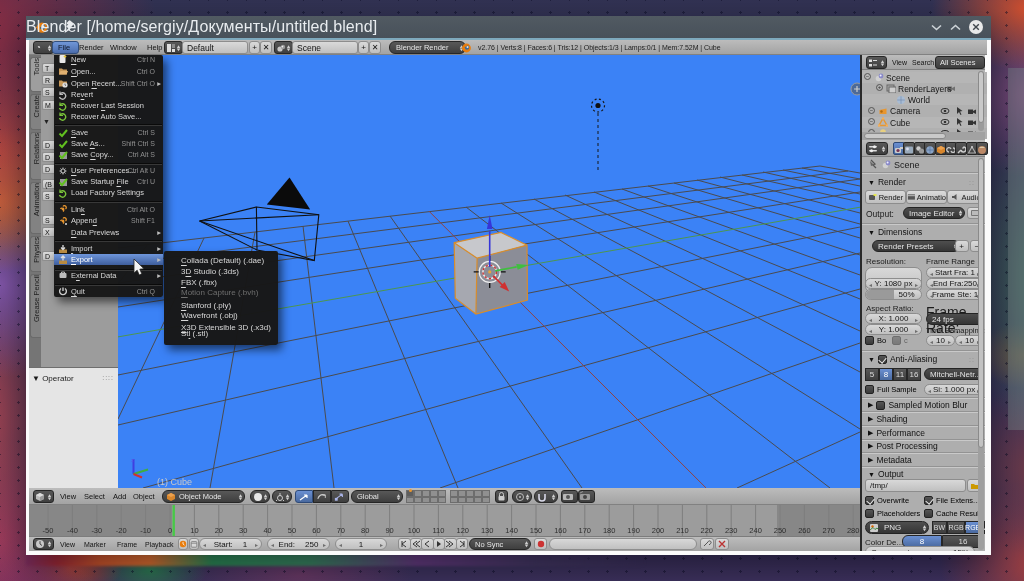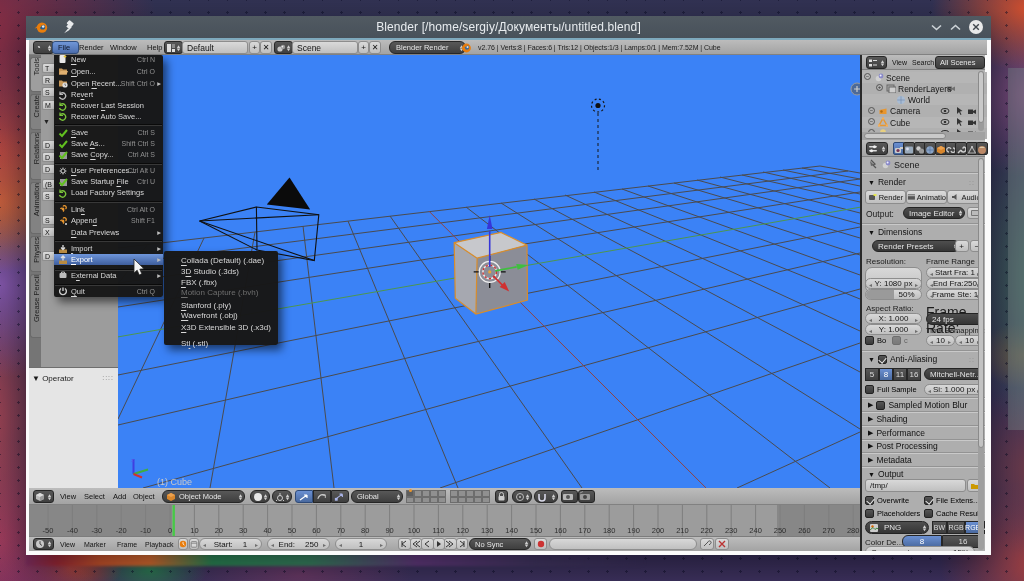--- a/index.html
+++ b/index.html
@@ -18,21 +18,21 @@
  radial-gradient(110px 80px at 5px 585px,#6a2d59 0%,rgba(106,45,89,0) 80%),
  radial-gradient(70px 40px at 70px 568px,#c34f2e 0%,rgba(195,79,46,0) 75%),
  radial-gradient(80px 40px at 150px 570px,#2e7d54 0%,rgba(46,125,84,0) 72%),
  radial-gradient(150px 60px at 300px 575px,#6a3a66 0%,rgba(106,58,102,0) 75%),
  linear-gradient(175deg,#323354 0%,#373357 60%,#403361 100%)}
 #desk:after{content:"";position:absolute;inset:0;background-image:radial-gradient(circle,rgba(8,10,34,.45) 1px,transparent 1.4px);background-size:19px 13px;background-position:9px 6px}
 #bband{position:absolute;left:26px;top:553px;width:620px;height:13px;filter:blur(1.5px);background:linear-gradient(90deg,#7a2d5e 0%,#a82c38 5%,#d85a2c 12%,#e87430 20%,#2e9058 30%,#3d8a64 46%,#6a3e84 63%,#473a66 82%,rgba(55,51,87,0) 100%)}
 #graybar{position:absolute;left:1008px;top:68px;width:16px;height:362px;background:rgba(125,138,140,.42)}
 #win{position:absolute;left:26px;top:16px;width:965px;height:539px;box-shadow:0 12px 34px rgba(0,0,10,.5)}
 #tbar{height:22px;background:linear-gradient(#515a62,#48515a);display:flex;align-items:center;position:relative}
-#tbar .ttl{position:absolute;left:0;right:0;text-align:center;color:#e8ecef;font-size:12px;letter-spacing:.1px}
+#tbar .ttl{position:absolute;left:0;right:0;color:#e8ecef;font-size:16px;letter-spacing:.1px}
 #accent{height:2px;background:#7ea9bd}
 #wbody{position:relative;height:515px;background:#fbfbfb;border-left:3px solid #fbfbfb;border-right:4px solid #fbfbfb;border-bottom:4px solid #fbfbfb}
 .hdr{background:linear-gradient(#bcbcbc,#a3a3a3);border-bottom:1px solid #818181;position:relative}
 .dk{background:linear-gradient(#585858,#3e3e3e);border:1px solid #262626;border-radius:3px;color:#e6e6e6;position:absolute;font-size:7.5px;display:flex;align-items:center;white-space:nowrap;overflow:hidden}
 .lt{background:linear-gradient(#dadada,#bfbfbf);border:1px solid #8d8d8d;border-radius:7px;color:#141414;position:absolute;font-size:8px;display:flex;align-items:center;justify-content:center}
 .mtxt{position:absolute;font-size:7.5px;color:#141414;top:50%;transform:translateY(-50%)}
 .ud{margin-left:auto;margin-right:2px;font-size:6px;line-height:3px;color:#cfcfcf;display:flex;flex-direction:column;align-items:center}
 .ud b{transform:scaleY(.8)}
 #infobar{height:15px}
 #main{display:flex;height:496px}
@@ -1138,20 +1138,20 @@
     </div>
     <div class="mi" style="top:48.60000000000002px">
       <span class="lb"><u>S</u>tanford (.ply)</span>
     </div>
     <div class="mi" style="top:59.30000000000001px">
       <span class="lb"><u>W</u>avefront (.obj)</span>
     </div>
     <div class="mi" style="top:70.5px">
       <span class="lb"><u>X</u>3D Extensible 3D (.x3d)</span>
     </div>
-    <div class="mi" style="top:87px">
+    <div class="mi" style="top:77px">
       <span class="lb">St<u>l</u> (.stl)</span>
     </div>
   </div>
 <div style="position:absolute;left:133px;top:258px;z-index:60">
     <svg width="14" height="20" viewBox="0 0 14 20" style="">
       <path d="M1 1 L1 15 L4.2 12.2 L6.2 17 L8.8 15.8 L6.8 11.2 L11 10.8 Z" fill="#f4f4f4" stroke="#222" stroke-width=".8"></path>
     </svg>
   </div>
 </body></html>

